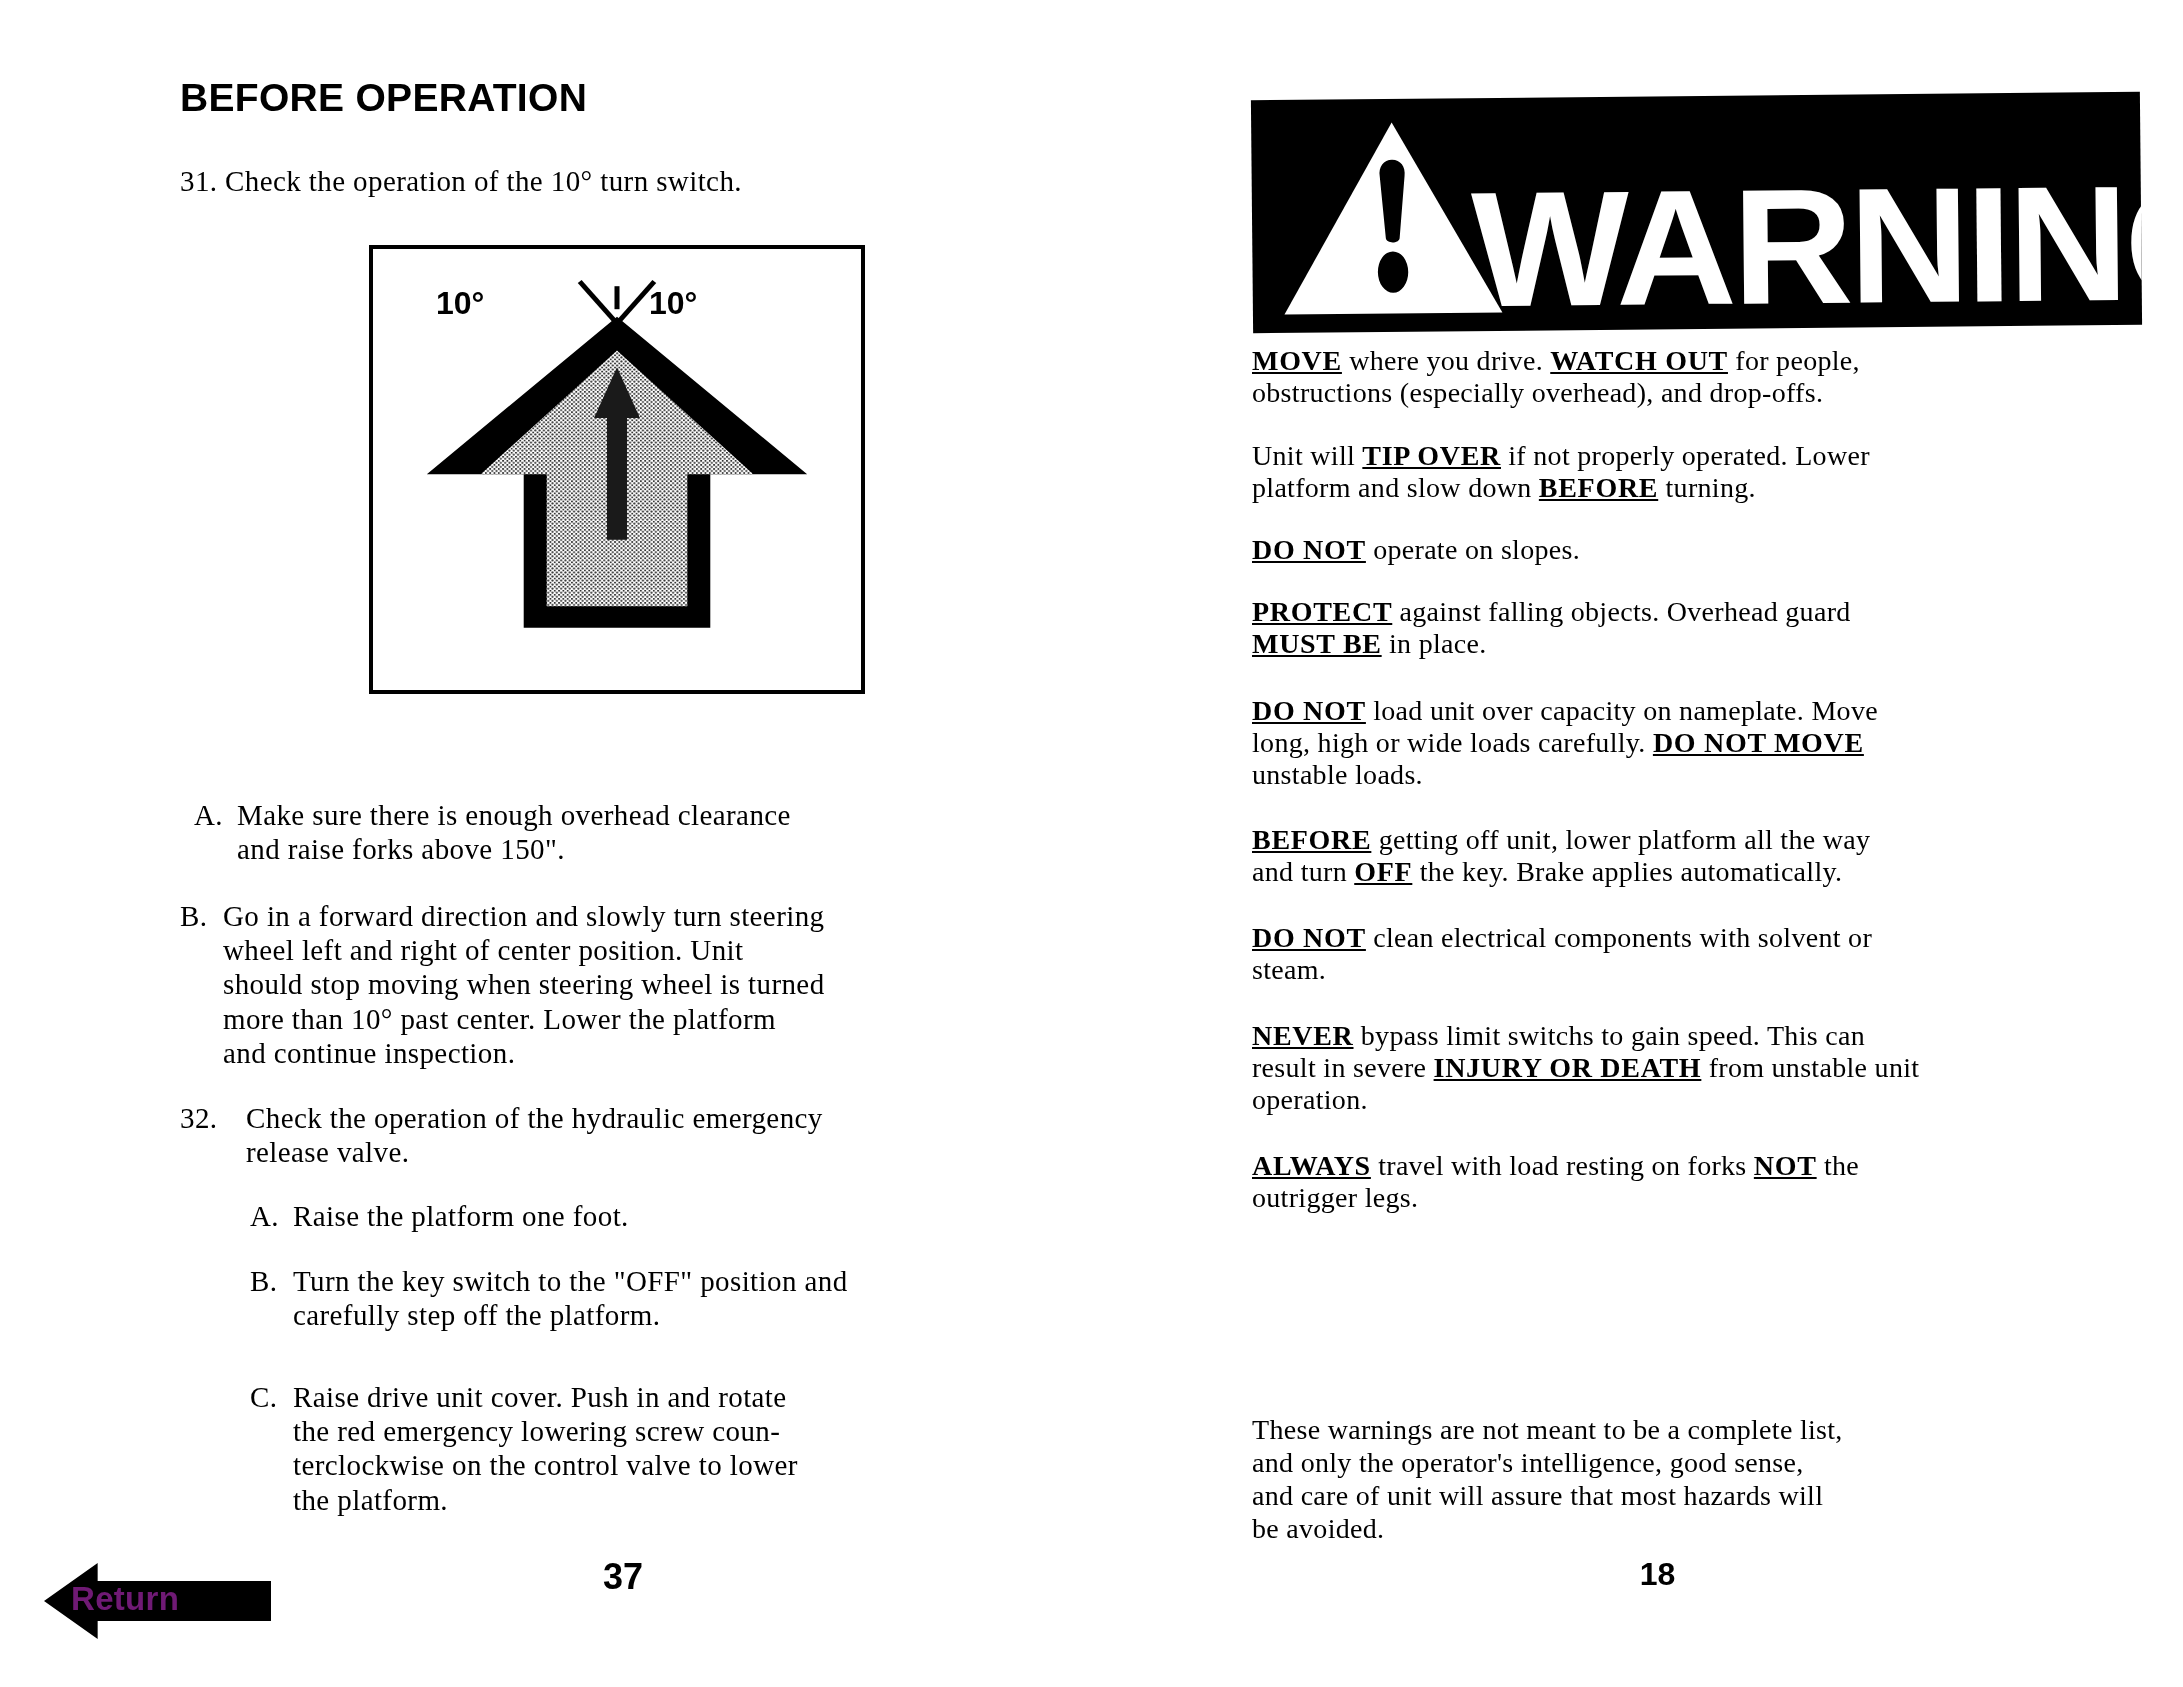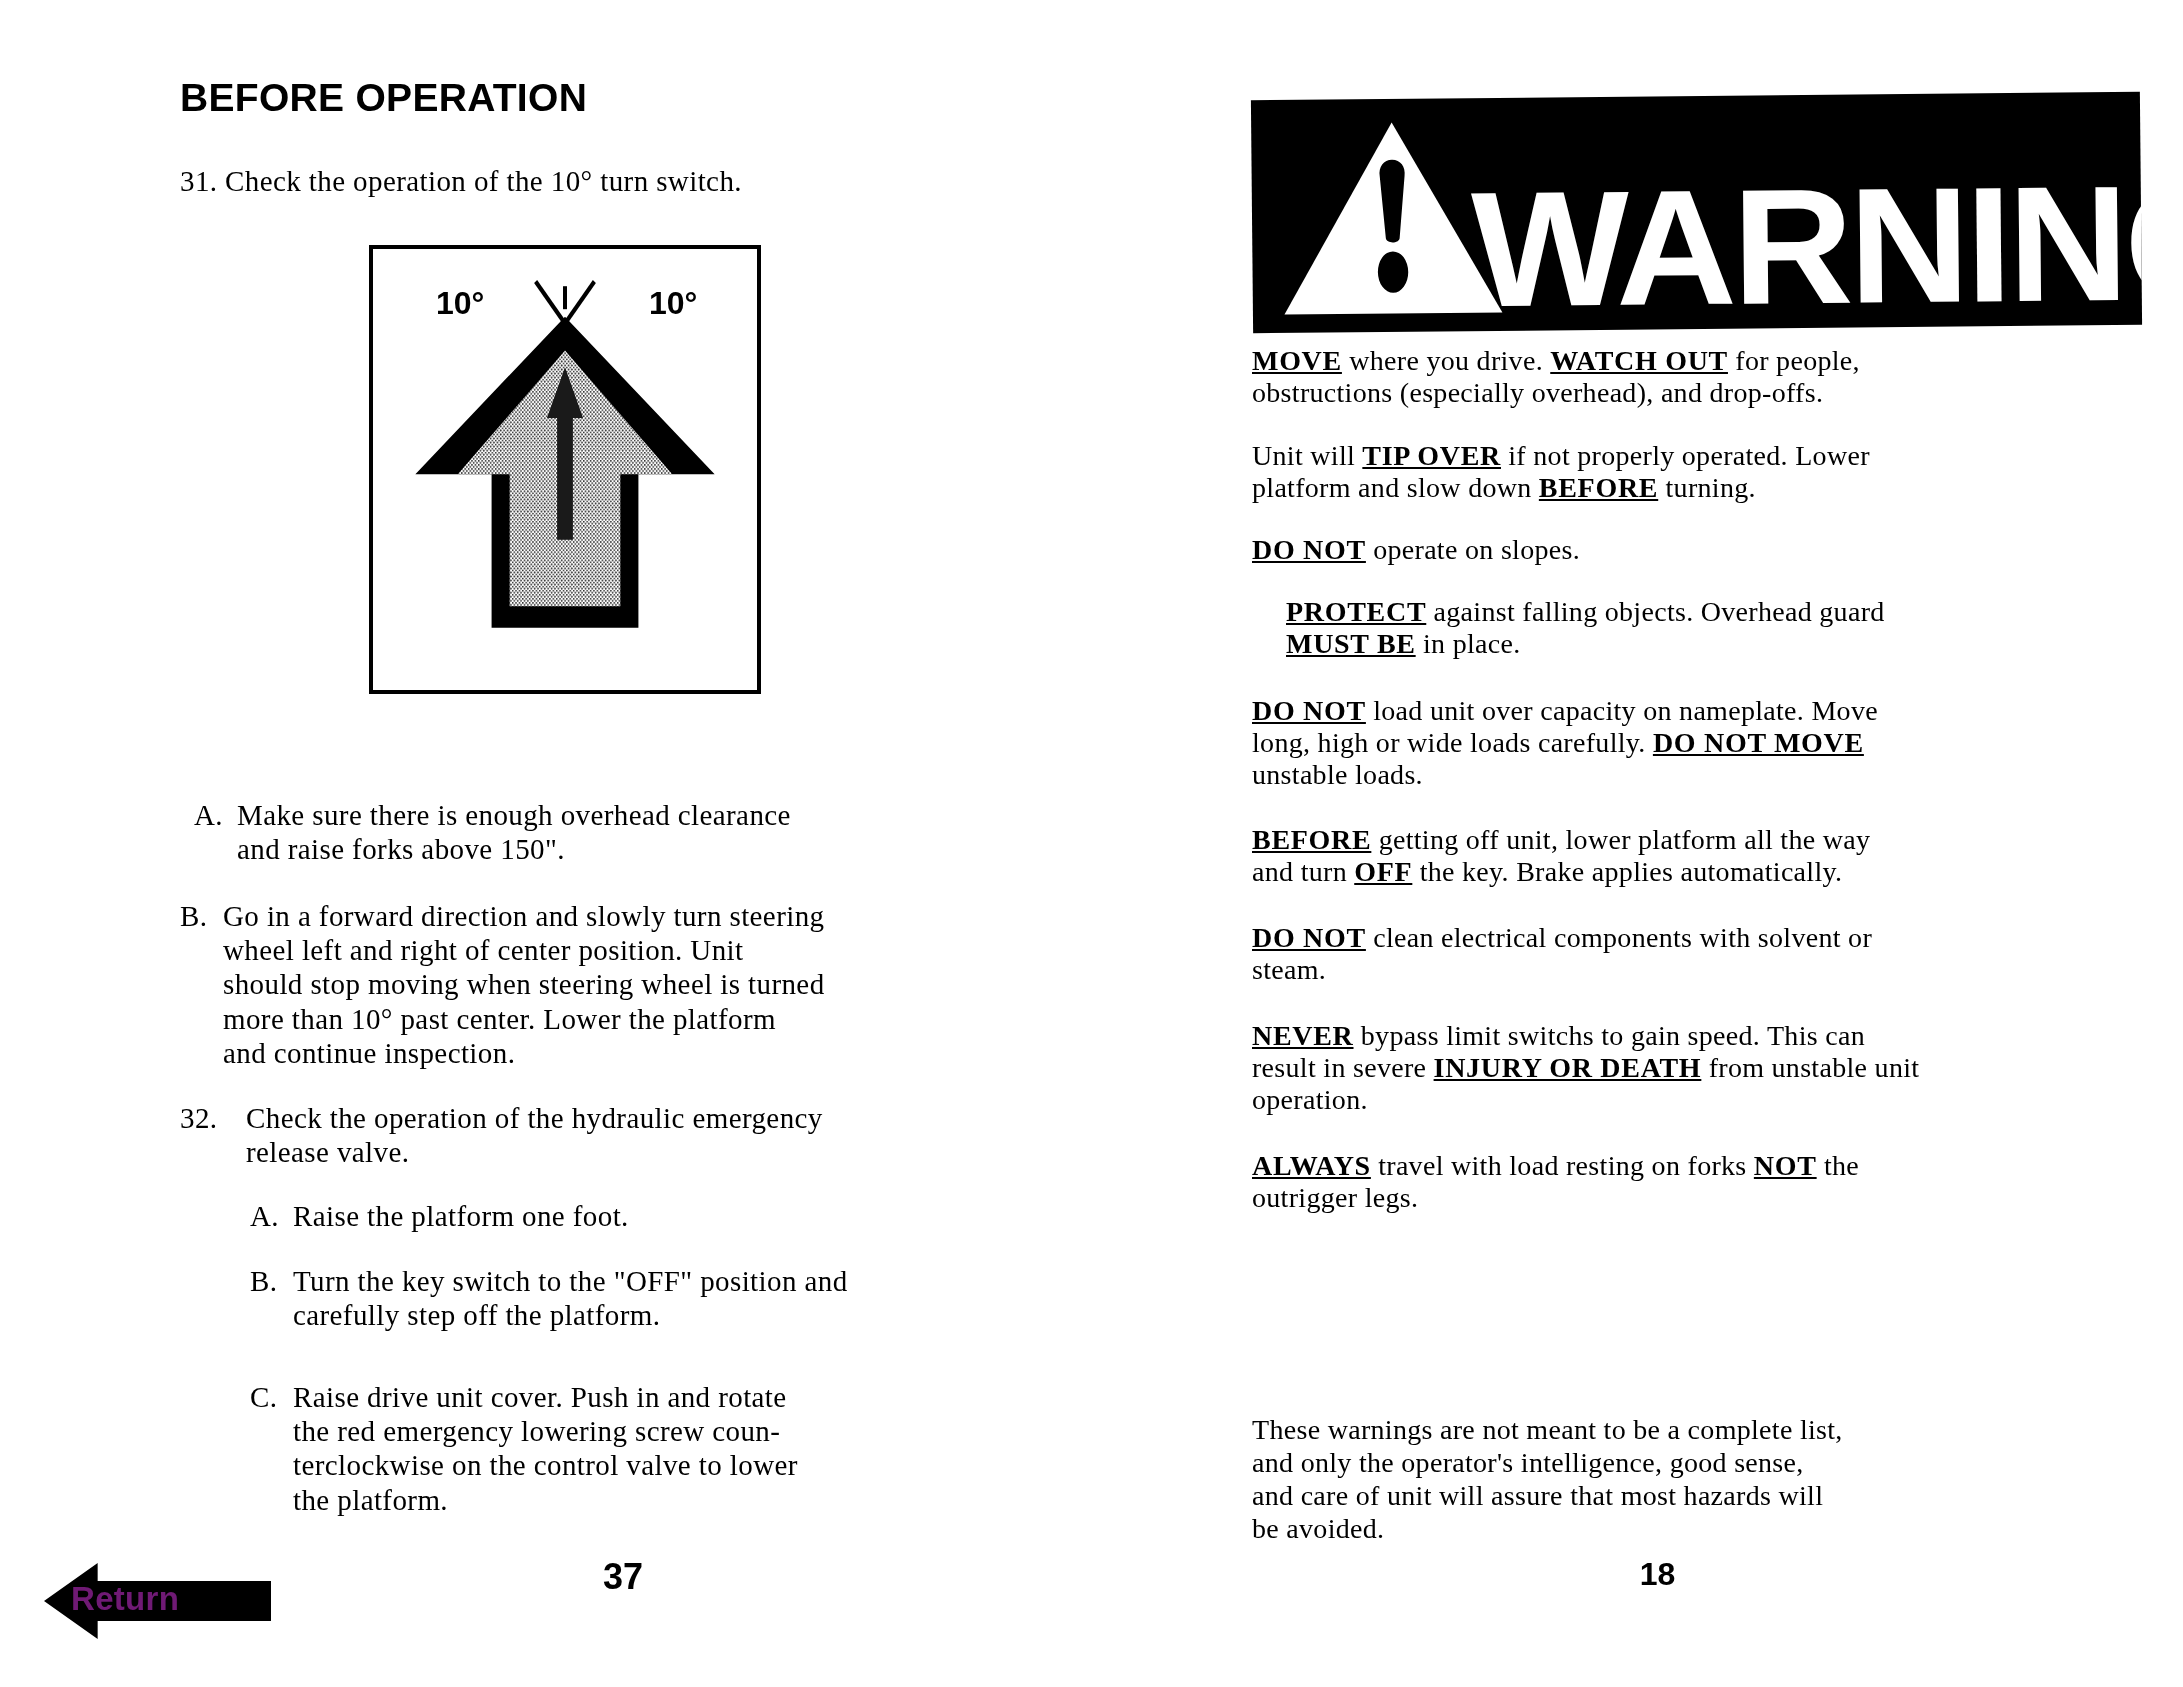--- a/index.html
+++ b/index.html
@@ -48,21 +48,21 @@
     left: 164px;
     top: 164px;
     width: 813px;
   }
 
   
   #diagram-box {
     position: absolute;
     left: 353px;
     top: 245px;
-    width: 392px;
+    width: 496px;
     height: 449px;
     border: 4.1px solid #000;
     background: #ffffff;
     box-sizing: border-box;
   }
   #diagram-svg {
     position: absolute;
     left: 0; top: 0;
     width: 100%;
     height: 100%;
@@ -206,21 +206,21 @@
   .warn-para u {
     text-decoration: underline;
     text-underline-offset: 2.1px;
     font-weight: bold;
     letter-spacing: 0.7px;
   }
 
   #warn-1 { top: 345px; }
   #warn-2 { top: 440px; }
   #warn-3 { top: 534px; }
-  #warn-4 { top: 596px; margin-left: 34px; }
+  #warn-4 { top: 596px; }
   #warn-5 { top: 695px; }
   #warn-6 { top: 824px; }
   #warn-7 { top: 922px; }
   #warn-8 { top: 1020px; }
   #warn-9 { top: 1150px; }
 
   #closing-para {
     position: absolute;
     left: 160px;
     top: 1413px;

